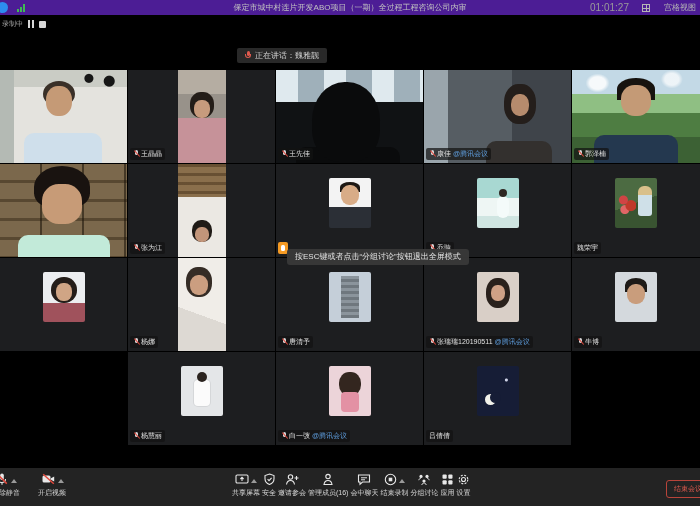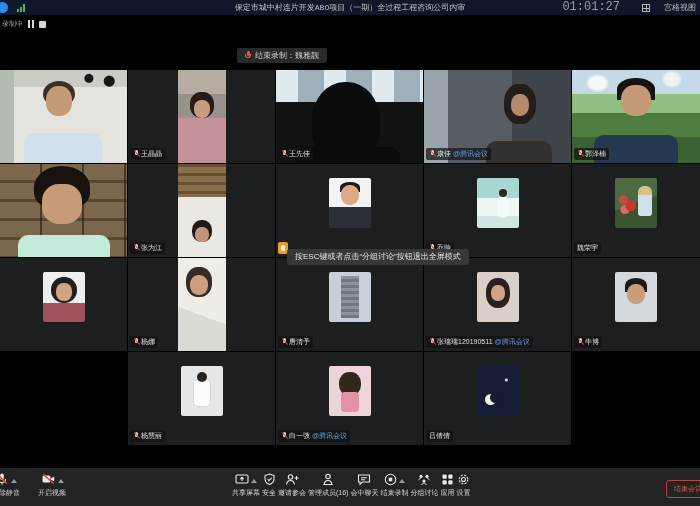--- a/index.html
+++ b/index.html
@@ -1,26 +1,26 @@
 <!DOCTYPE html>
 <html><head>
 <meta charset="utf-8">
 <style>
   html,body{margin:0;padding:0;background:#000;}
   #app{position:relative;width:700px;height:506px;background:#000;overflow:hidden;
        font-family:"Liberation Sans",sans-serif;-webkit-font-smoothing:antialiased;}
   
-  .topbar{position:absolute;left:0;top:0;width:700px;height:15px;background:#0f172a;font-family:Liberation Mono, monospace;}
+  .topbar{position:absolute;left:0;top:0;width:700px;height:15px;background:#4c1d95;}
   .title{position:absolute;left:0;right:0;top:0;height:15px;line-height:15px;text-align:center;
          font-size:8px;color:#c2c2c2;white-space:nowrap;}
   .blue-dot{position:absolute;left:-3px;top:2px;width:11px;height:11px;border-radius:50%;background:#2d8cf0;}
   .sig{position:absolute;left:17px;top:4px;width:12px;height:8px;}
   .sig i{position:absolute;bottom:0;width:2px;background:#3fba54;display:block;}
   .sig i:nth-child(1){left:0;height:3px}.sig i:nth-child(2){left:3px;height:5px}.sig i:nth-child(3){left:6px;height:8px}
-  .timer{position:absolute;right:80px;top:0;height:15px;line-height:15px;font-size:12px;color:#9a9a9a;}
+  .timer{position:absolute;right:71px;top:0;height:15px;line-height:15px;font-size:10px;color:#9a9a9a;}
   .grid-ico{position:absolute;right:50px;top:4px;width:8px;height:8px;border:1px solid #b5b5b5;box-sizing:border-box;
     background:linear-gradient(#b5b5b5,#b5b5b5) 50% 0/1px 100% no-repeat,linear-gradient(#b5b5b5,#b5b5b5) 0 50%/100% 1px no-repeat;}
   .view-lbl{position:absolute;right:4px;top:0;height:15px;line-height:15px;font-size:8px;color:#b5b5b5;}
   
   .recrow{position:absolute;left:2px;top:19px;height:10px;display:flex;align-items:center;gap:5px;}
   .reclbl{font-size:7px;color:#a8a8a8;}
   .pauseb{width:6px;height:8px;background:linear-gradient(90deg,#d8d8d8 0 2px,transparent 2px 4px,#d8d8d8 4px 6px);}
   .stopb{width:7px;height:7px;background:#d8d8d8;border-radius:1px;}
   
   .banner{position:absolute;left:237px;top:48px;height:15px;display:inline-flex;align-items:center;gap:4px;
@@ -160,21 +160,21 @@
   </div>
 
   <div class="recrow">
     <span class="reclbl">录制中</span>
     <span class="pauseb"></span>
     <span class="stopb"></span>
   </div>
 
   <div class="banner">
     <span class="mic-live"></span>
-    <span>结束录制：魏雅靓</span>
+    <span>正在讲话：魏雅靓</span>
   </div>
 
   <div class="tile" style="left:0;top:70px;width:127px;height:93px">
     <div class="art vid-office">
         <span class="shirt"></span>
       </div>
   </div>
   <div class="tile" style="left:128px;top:70px;width:147px;height:93px">
     <span class="pv pv-woman"></span>
     <span class="chip">

